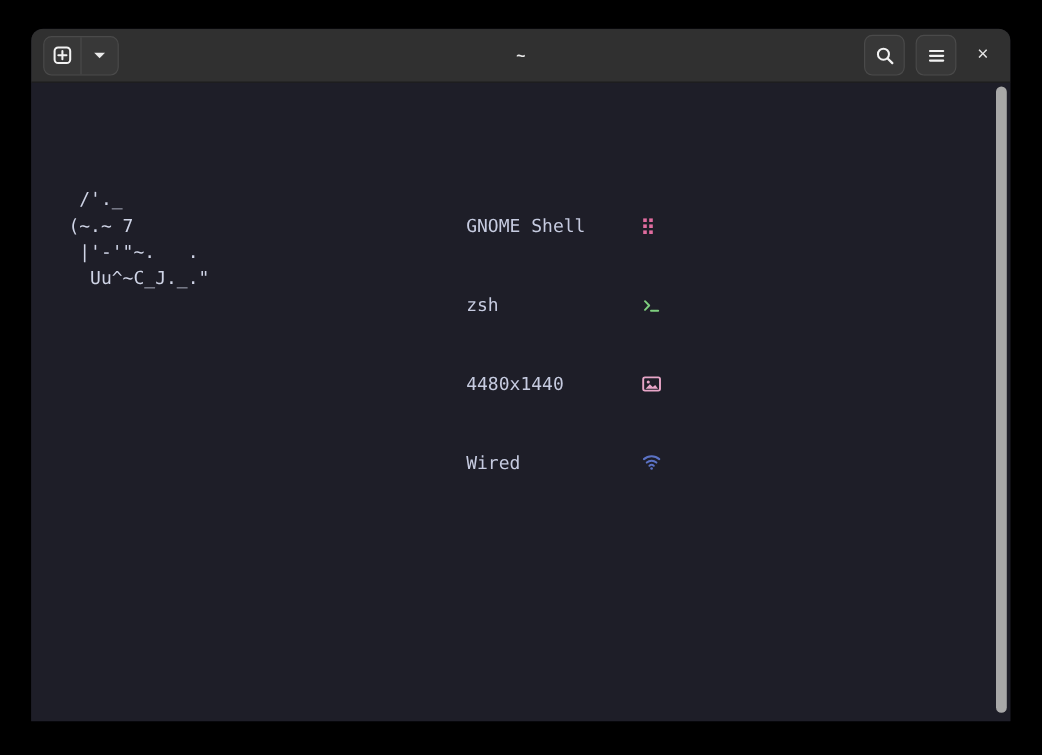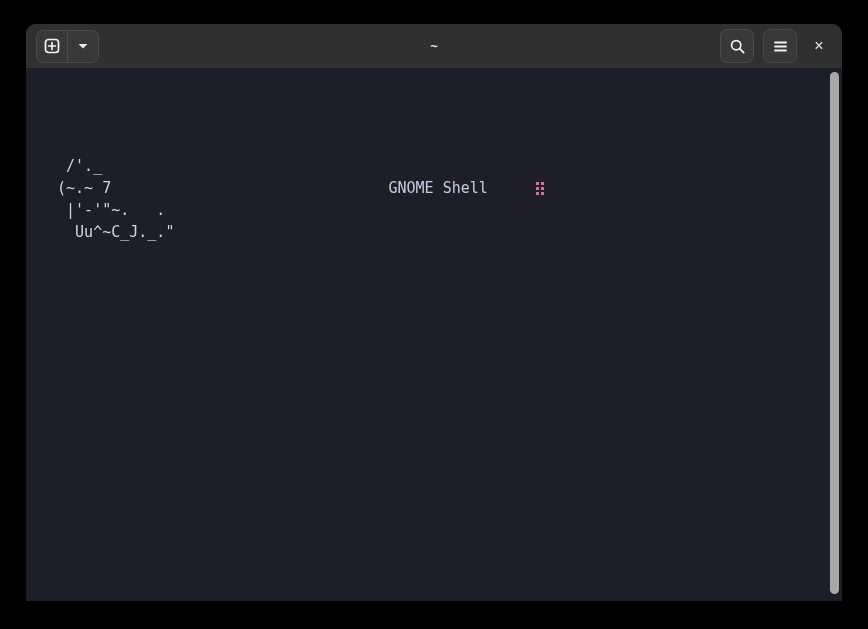--- a/index.html
+++ b/index.html
@@ -284,22 +284,60 @@
                       <rect x="1" y="11" width="3" height="3"></rect>
                       <rect x="6" y="11" width="3" height="3"></rect>
                     </g>
                   </svg>
                 </span>
               </td>
               <td class="info-val-cell">GNOME Shell</td>
             </tr>
 
 
-
-
+            <tr class="info-row">
+              <td class="info-icon-cell">
+                <span class="glyph">
+                  <svg width="16" height="16" viewBox="0 0 16 16">
+                    <path d="M2.5 4 L6 7.6 L2.5 11.2" fill="none" stroke="#7fcf7f" stroke-width="1.6" stroke-linecap="round" stroke-linejoin="round"></path>
+                    <path d="M7.5 12 H13.5" stroke="#7fcf7f" stroke-width="1.6" stroke-linecap="round"></path>
+                  </svg>
+                </span>
+              </td>
+              <td class="info-val-cell">zsh</td>
+            </tr>
+
+            <tr class="info-row">
+              <td class="info-icon-cell">
+                <span class="glyph">
+                  <svg width="16" height="14" viewBox="0 0 16 14">
+                    <rect x="1" y="1.5" width="14" height="11" rx="1.5" fill="none" stroke="#e8a6c8" stroke-width="1.6"></rect>
+                    <circle cx="5.2" cy="5.3" r="1.3" fill="#e8a6c8"></circle>
+                    <path d="M3 11 L6.5 7.3 L9 9.6 L11 7.8 L13.4 11 Z" fill="#e8a6c8"></path>
+                  </svg>
+                </span>
+              </td>
+              <td class="info-val-cell">4480x1440</td>
+            </tr>
+
+            <tr class="info-row">
+              <td class="info-icon-cell">
+                <span class="glyph">
+                  <svg width="16" height="13" viewBox="0 0 16 13">
+                    <g fill="none" stroke="#5b72c4" stroke-width="1.7" stroke-linecap="round">
+                      <path d="M1.6 3.6 A9.6 9.6 0 0 1 14.4 3.6"></path>
+                      <path d="M4.0 6.5 A6 6 0 0 1 12.0 6.5"></path>
+                      <path d="M6.2 9.1 A2.8 2.8 0 0 1 9.8 9.1"></path>
+                    </g>
+                    <circle cx="8" cy="11.4" r="1.1" fill="#5b72c4"></circle>
+                  </svg>
+                </span>
+              </td>
+              <td class="info-val-cell">Wired</td>
+            </tr>
           </tbody></table>
 
         </div>
 
         
 
       </div>
 
       <div class="scrollbar-track">
         <div class="scrollbar-thumb"></div>

